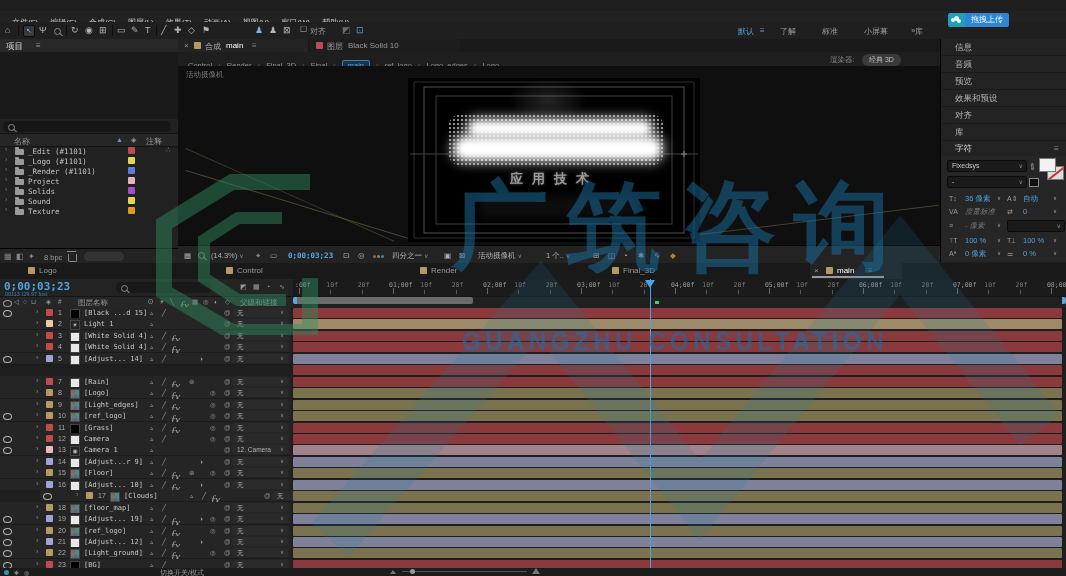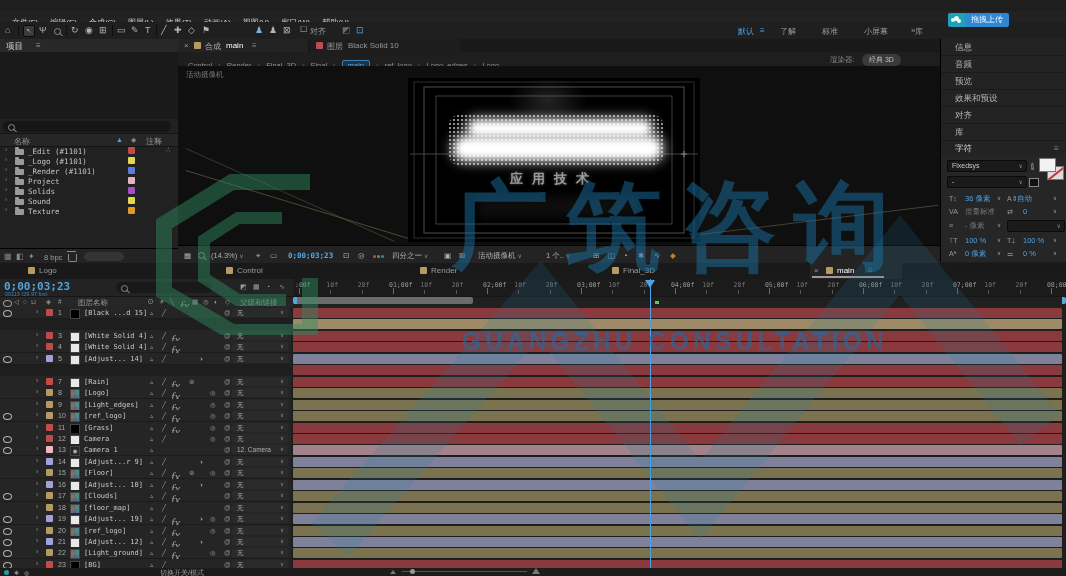--- a/index.html
+++ b/index.html
@@ -74,21 +74,21 @@
   #dock{left:940px;top:39px;width:126px;height:223px;background:#232323;border-left:1px solid #000;}
   .dock-item{position:relative;height:16px;line-height:16px;border-bottom:1px solid #1a1a1a;
              color:#b5b5b5;font-size:8.5px;padding-left:14px;}
   #char-head{position:relative;height:15px;line-height:15px;color:#d6d6d6;font-size:8.5px;padding-left:14px;}
   #char-body{position:relative;width:126px;height:106px;background:#262626;}
   .sel{position:absolute;background:#1a1a1a;border:1px solid #0a0a0a;border-radius:2px;color:#c8c8c8;
        font-size:7px;line-height:10px;padding-left:4px;}
   .sel .sv{position:absolute;right:3px;top:0;font-size:6px;color:#8a8a8a;}
   .cicon{position:absolute;font-size:7px;color:#9a9a9a;}
   .cval{position:absolute;font-size:7.5px;color:#4fa0e0;}
-  .cval.dim{color:#777;}
+  .cval.dim{color:#777;font-style:italic;}
   
   #timeline{left:0;top:263px;width:1066px;height:313px;background:#1e1e1e;}
   #tl-tabs{left:0;top:0;width:1066px;height:16px;background:#191919;}
   .tl-tab{position:absolute;top:3px;font-size:8px;color:#9a9a9a;}
   .tabsq{position:absolute;top:4px;width:7px;height:7px;background:#b59a64;border-radius:1px;}
   #tl-tab-active{left:810px;top:0;width:92px;height:16px;background:#232323;}
   #tl-ctl{left:0;top:16px;width:293px;height:17px;background:#232323;}
   #tl-tc{left:4px;top:1px;font-size:11px;font-weight:bold;color:#4fa3e0;font-family:"DejaVu Sans Mono",monospace;}
   #tl-sub{left:5px;top:12px;font-size:5.5px;color:#3d7fae;}
   #tl-search{left:116px;top:3px;width:96px;height:11px;background:#191919;border-radius:5px;}
@@ -353,21 +353,21 @@
       </div>
       <div class="sel" style="left:6px;top:20px;width:74px;height:10px;">
         <span>-</span><span class="sv">∨</span>
       </div>
       <div class="abs" style="left:88px;top:22px;width:8px;height:7px;background:#111;border:1px solid #888;"></div>
 
       <span class="cicon" style="left:8px;top:39px;">T↕</span>
       <span class="cval" style="left:24px;top:38px;">36 像素</span>
       <span class="cicon" style="left:56px;top:39px;font-size:5.5px;">∨</span>
       <span class="cicon" style="left:66px;top:39px;">A⇕</span>
-      <span class="cval" style="left:76px;top:38px;">自动</span>
+      <span class="cval" style="left:82px;top:38px;">自动</span>
       <span class="cicon" style="left:112px;top:39px;font-size:5.5px;">∨</span>
 
       <span class="cicon" style="left:8px;top:52px;">VA</span>
       <span class="cval dim" style="left:24px;top:51px;">度量标准</span>
       <span class="cicon" style="left:66px;top:52px;">⇄</span>
       <span class="cval" style="left:82px;top:51px;">0</span>
       <span class="cicon" style="left:112px;top:52px;font-size:5.5px;">∨</span>
 
       <span class="cicon" style="left:8px;top:66px;">≡</span>
       <span class="cval dim" style="left:24px;top:65px;">- 像素</span>
@@ -502,20 +502,32 @@
           <span class="thumb" style="background: rgb(0, 0, 0);"></span>
           <span class="nm">[Black ...d 15]</span>
           <span class="swg" style="left: 150px;">▵</span>
           <span class="swg" style="left: 162px;">╱</span>
           <span class="parbg"></span>
           <span class="pick">@</span>
           <span class="parent">无</span>
           <span class="pcaret">∨</span>
         </div>
         <div class="lbar" style="top: 1px; background: rgb(138, 57, 60);"></div>
+        <div class="lrow" style="top: 11px;">
+          <span class="exp">›</span>
+          <span class="lblsq" style="left: 46px; top: 1.5px; background: rgb(236, 201, 160);"></span>
+          <span class="num">2</span>
+          <span class="thumb" style="background: rgb(34, 34, 34); color: rgb(221, 221, 221); font-size: 6px; line-height: 8px; text-align: center;">☀</span>
+          <span class="nm">Light 1</span>
+          <span class="swg" style="left: 150px;">▵</span>
+          <span class="parbg"></span>
+          <span class="pick">@</span>
+          <span class="parent">无</span>
+          <span class="pcaret">∨</span>
+        </div>
         <div class="lbar" style="top: 12px; background: rgb(158, 138, 104);"></div>
         <div class="lrow" style="top: 23px;">
           <span class="exp">›</span>
           <span class="lblsq" style="left: 46px; top: 1.5px; background: rgb(193, 75, 75);"></span>
           <span class="num">3</span>
           <span class="thumb" style="background: rgb(232, 232, 232);"></span>
           <span class="nm">[White Solid 4]</span>
           <span class="swg" style="left: 150px;">▵</span>
           <span class="swg" style="left: 162px;">╱</span>
           <span class="swg swfx" style="left: 171px;">fx</span>
@@ -709,21 +721,21 @@
           <span class="swg" style="left: 150px;">▵</span>
           <span class="swg" style="left: 162px;">╱</span>
           <span class="swg swfx" style="left: 171px;">fx</span>
           <span class="swg" style="left: 199px;">◑</span>
           <span class="parbg"></span>
           <span class="pick">@</span>
           <span class="parent">无</span>
           <span class="pcaret">∨</span>
         </div>
         <div class="lbar" style="top: 173px; background: rgb(126, 129, 153);"></div>
-        <div class="lrow" style="top: 183px;">
+        <div class="lrow" style="top: 183px; margin-left: 40px;">
           <span class="eye"></span>
           <span class="exp">›</span>
           <span class="lblsq" style="left: 46px; top: 1.5px; background: rgb(181, 154, 100);"></span>
           <span class="num">17</span>
           <span class="thumb" style="background: conic-gradient(rgb(79, 138, 138) 90deg, rgb(85, 96, 138) 180deg, rgb(138, 122, 80) 270deg, rgb(102, 102, 102) 360deg);"></span>
           <span class="nm">[Clouds]</span>
           <span class="swg" style="left: 150px;">▵</span>
           <span class="swg" style="left: 162px;">╱</span>
           <span class="swg swfx" style="left: 171px;">fx</span>
           <span class="parbg"></span>

